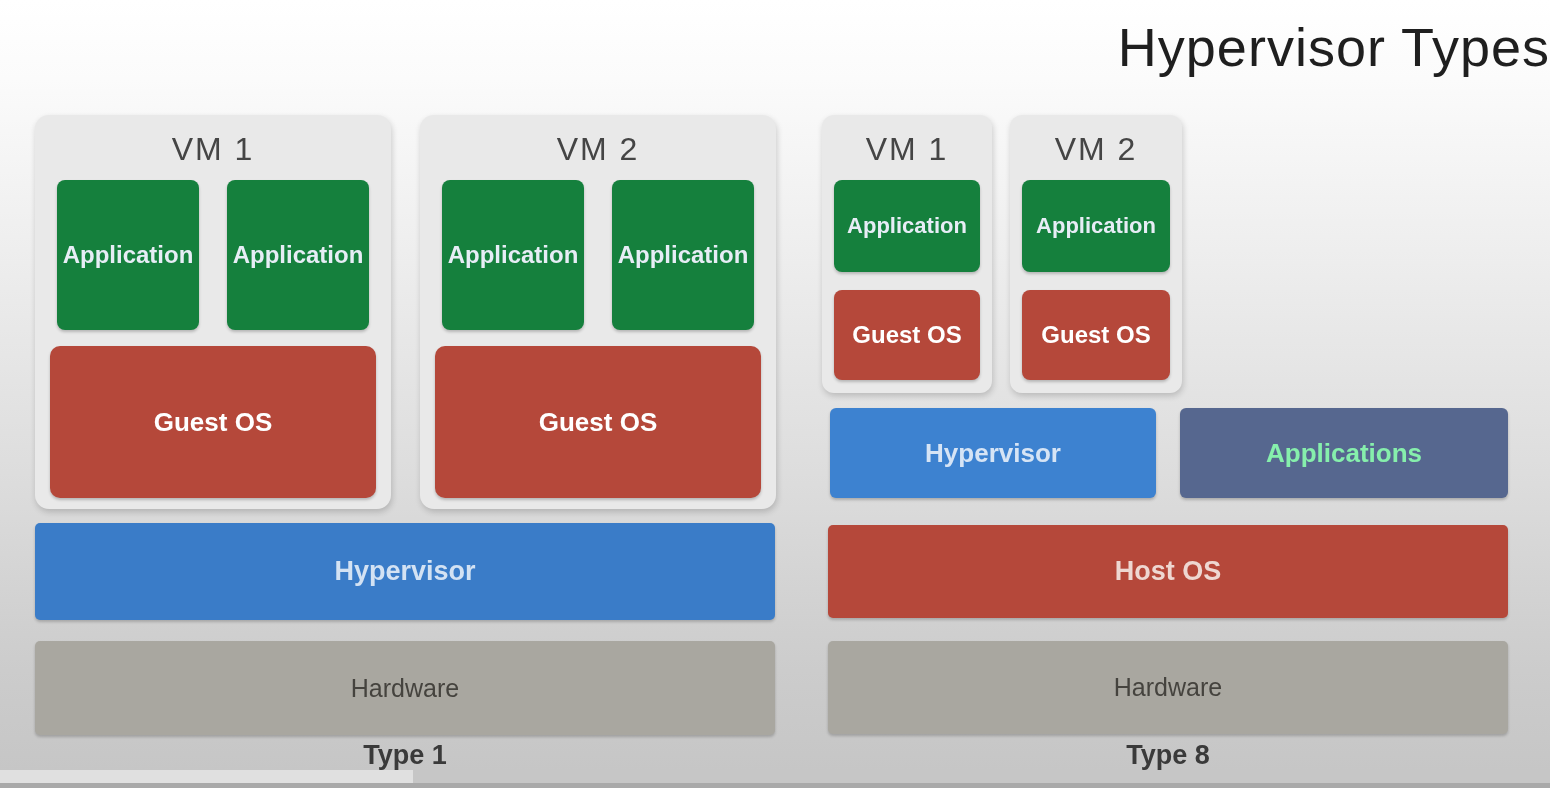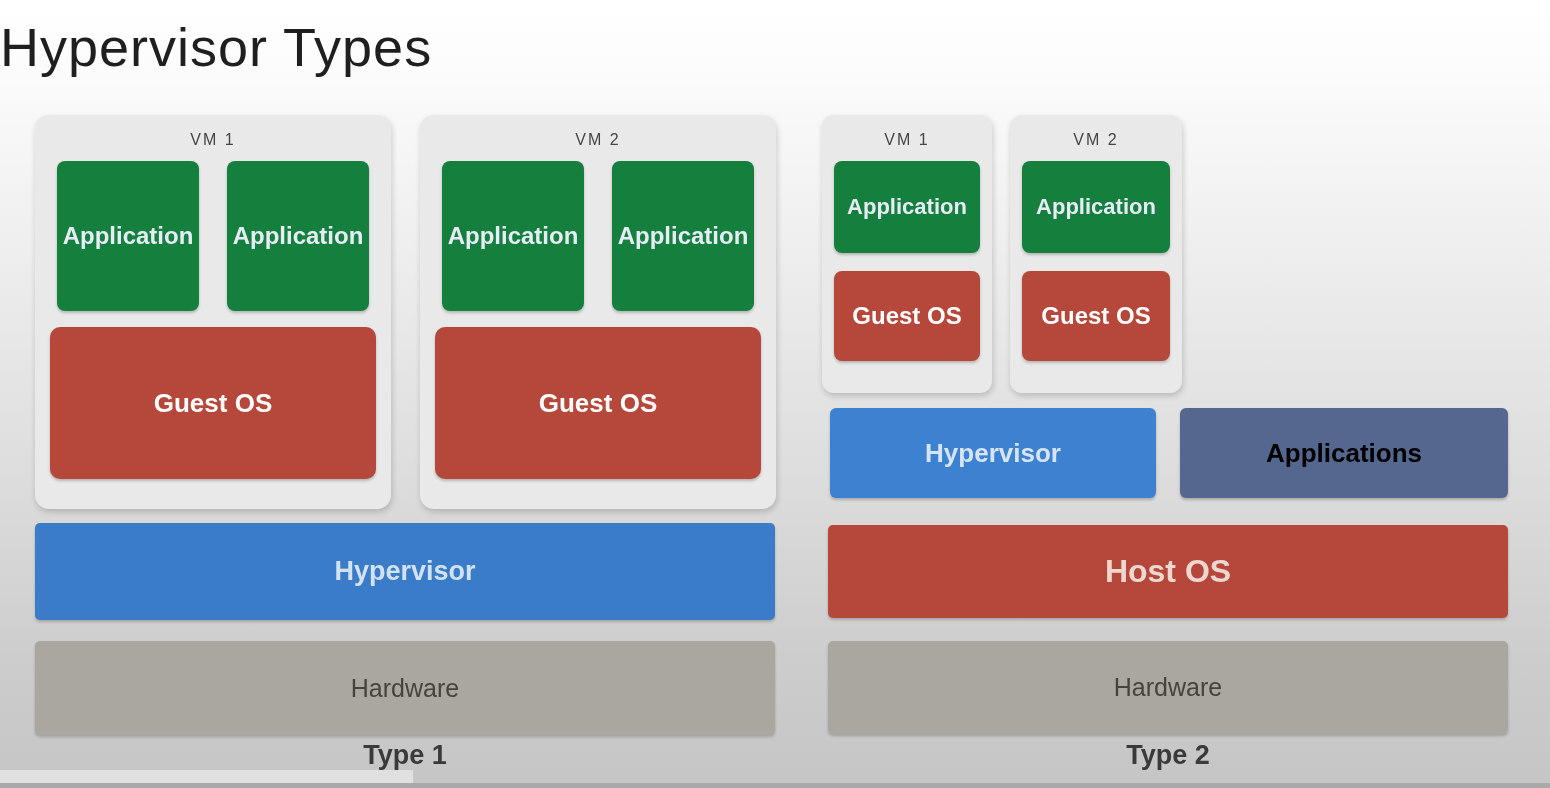--- a/index.html
+++ b/index.html
@@ -6,34 +6,34 @@
   body {
     width: 1550px; height: 788px;
     position: relative; overflow: hidden;
     font-family: "Liberation Sans", sans-serif;
     background: linear-gradient(to bottom, #ffffff 0%, #fbfbfb 10%, #efefef 30%, #dddddd 60%, #cccccc 85%, #c5c5c5 100%);
   }
   .abs { position: absolute; }
 
   .page-title {
     left: 0; top: 16px; width: 1550px;
-    text-align: left;
+    text-align: right;
     font-size: 54px; color: #1f1f1f; letter-spacing: 1px;
   }
 
   
   .vm-card {
     background: #e9e9e9;
     border-radius: 14px;
     box-shadow: 1px 3px 6px rgba(0,0,0,0.18);
   }
   .vm-name {
     text-align: center;
     padding-top: 16px;
-    font-size: 16px; color: #454545; letter-spacing: 2px;
+    font-size: 32px; color: #454545; letter-spacing: 2px;
   }
 
   .box {
     display: flex; align-items: center; justify-content: center;
     border-radius: 8px;
     box-shadow: 0 2px 3px rgba(0,0,0,0.22);
   }
   .app-box {
     background: #15803d; color: #e7edf6;
     font-size: 24px; font-weight: 600;
@@ -54,22 +54,22 @@
 
   
   .bar {
     display: flex; align-items: center; justify-content: center;
     border-radius: 5px;
     box-shadow: 0 2px 3px rgba(0,0,0,0.2);
     font-weight: 600;
   }
   .bar-hypervisor { background: #3a7cc8; color: #d3e2f3; font-size: 27px; }
   .bar-hardware   { background: #a9a7a0; color: #45433e; font-size: 25px; font-weight: 500; margin-top: 8px; }
-  .bar-hostos     { background: #b5483a; color: #eed7d1; font-size: 32px; }
-  .box-applications { background: #56678f; color: #000000; font-size: 26px; font-weight: 600; border-radius: 6px; }
+  .bar-hostos     { background: #b5483a; color: #eed7d1; font-size: 27px; }
+  .box-applications { background: #56678f; color: #86efac; font-size: 26px; font-weight: 600; border-radius: 6px; }
   .box-hypervisor2  { background: #3d82d0; color: #d6e4f5; font-size: 26px; font-weight: 600; border-radius: 6px; }
 
   .type-caption {
     text-align: center;
     font-size: 27px; font-weight: 700; color: #3a3a3a;
   }
 
   
   .progress-track { left: 0; top: 770px; width: 1550px; height: 13px; background: #c6c6c6; }
   .progress-fill  { left: 0; top: 0; height: 13px; background: #e0e0e0; }
@@ -115,18 +115,18 @@
   <div class="vm-name">VM 2</div>
   <div class="box app-box small">Application</div>
   <div class="box guest-box small">Guest OS</div>
 </div>
 
 <div class="abs box box-hypervisor2" style="left:830px; top:408px; width:326px; height:90px;">Hypervisor</div>
 <div class="abs box box-applications" style="left:1180px; top:408px; width:328px; height:90px;">Applications</div>
 
 <div class="abs bar bar-hostos" style="left:828px; top:525px; width:680px; height:93px;">Host OS</div>
 <div class="abs bar bar-hardware" style="left:828px; top:633px; width:680px; height:93px;">Hardware</div>
-<div class="abs type-caption" style="left:828px; top:740px; width:680px;">Type 2</div>
+<div class="abs type-caption" style="left:828px; top:740px; width:680px;">Type 8</div>
 
 <div class="abs progress-track">
   <div class="abs progress-fill" style="width:413px;"></div>
 </div>
 <div class="abs bottom-edge"></div>
 
 </body></html>

